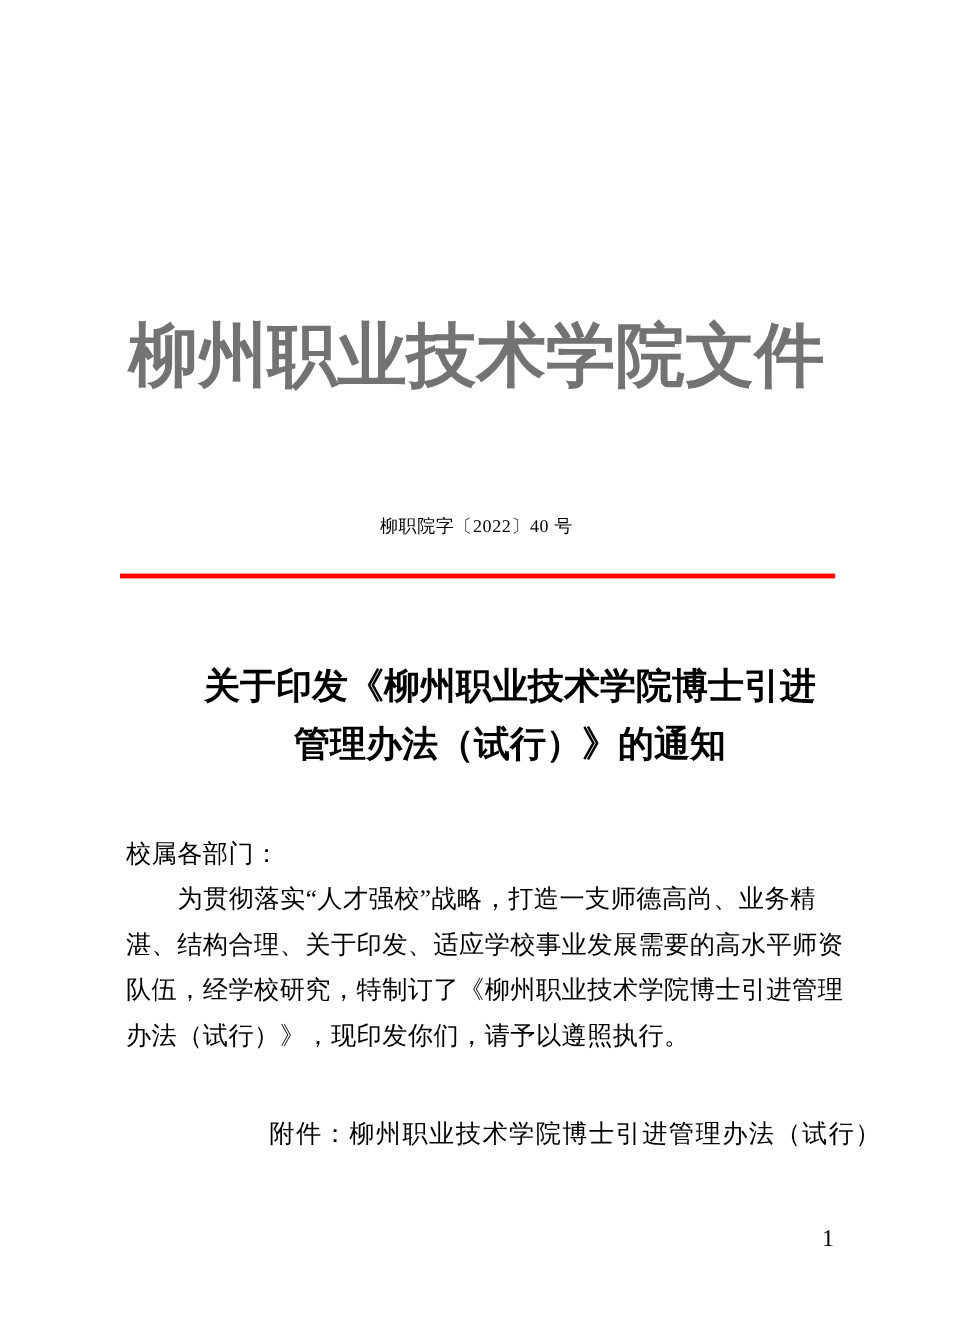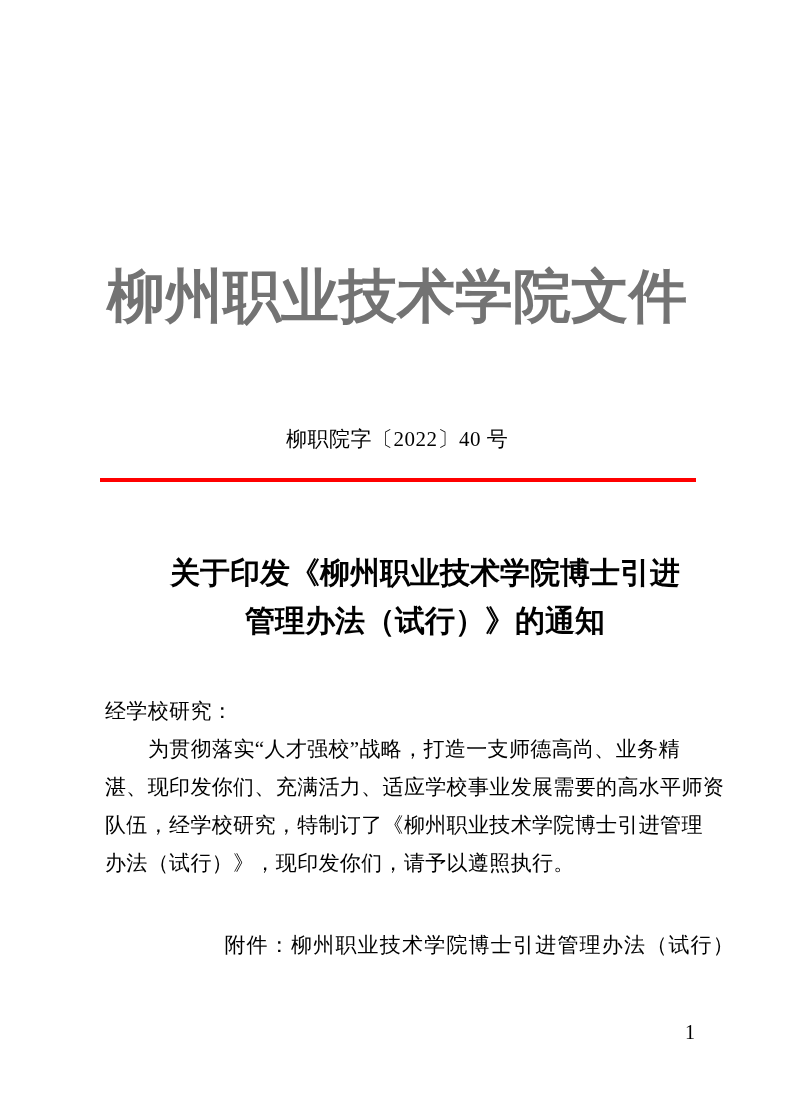--- a/index.html
+++ b/index.html
@@ -29,21 +29,21 @@
     color: #737373;
     letter-spacing: 0px;
     white-space: nowrap;
   }
   .doc-number {
     position: absolute;
     top: 424px;
     left: 0;
     width: 794px;
     text-align: center;
-    font-size: 21px;
+    font-size: 15px;
     line-height: 30px;
     color: #000000;
     letter-spacing: 0.5px;
   }
   .red-rule {
     position: absolute;
     top: 478px;
     left: 100px;
     width: 596px;
     height: 4px;
@@ -111,23 +111,23 @@
   <div class="doc-number">柳职院字〔2022〕40 号</div>
 
   <div class="red-rule"></div>
 
   <div class="notice-title">
     <div class="notice-title-line">关于印发《柳州职业技术学院博士引进</div>
     <div class="notice-title-line">管理办法（试行）》的通知</div>
   </div>
 
   <div class="body-text">
-    <div class="body-line">经学校研究：</div>
+    <div class="body-line">校属各部门：</div>
     <div class="body-line indent-2em">为贯彻落实“人才强校”战略，打造一支师德高尚、业务精</div>
-    <div class="body-line">湛、现印发你们、充满活力、适应学校事业发展需要的高水平师资</div>
+    <div class="body-line">湛、结构合理、关于印发、适应学校事业发展需要的高水平师资</div>
     <div class="body-line">队伍，经学校研究，特制订了《柳州职业技术学院博士引进管理</div>
     <div class="body-line">办法（试行）》，现印发你们，请予以遵照执行。</div>
   </div>
 
   <div class="attachment-line">附件：柳州职业技术学院博士引进管理办法（试行）</div>
 
   <div class="page-number">1</div>
 
 </div>
 

